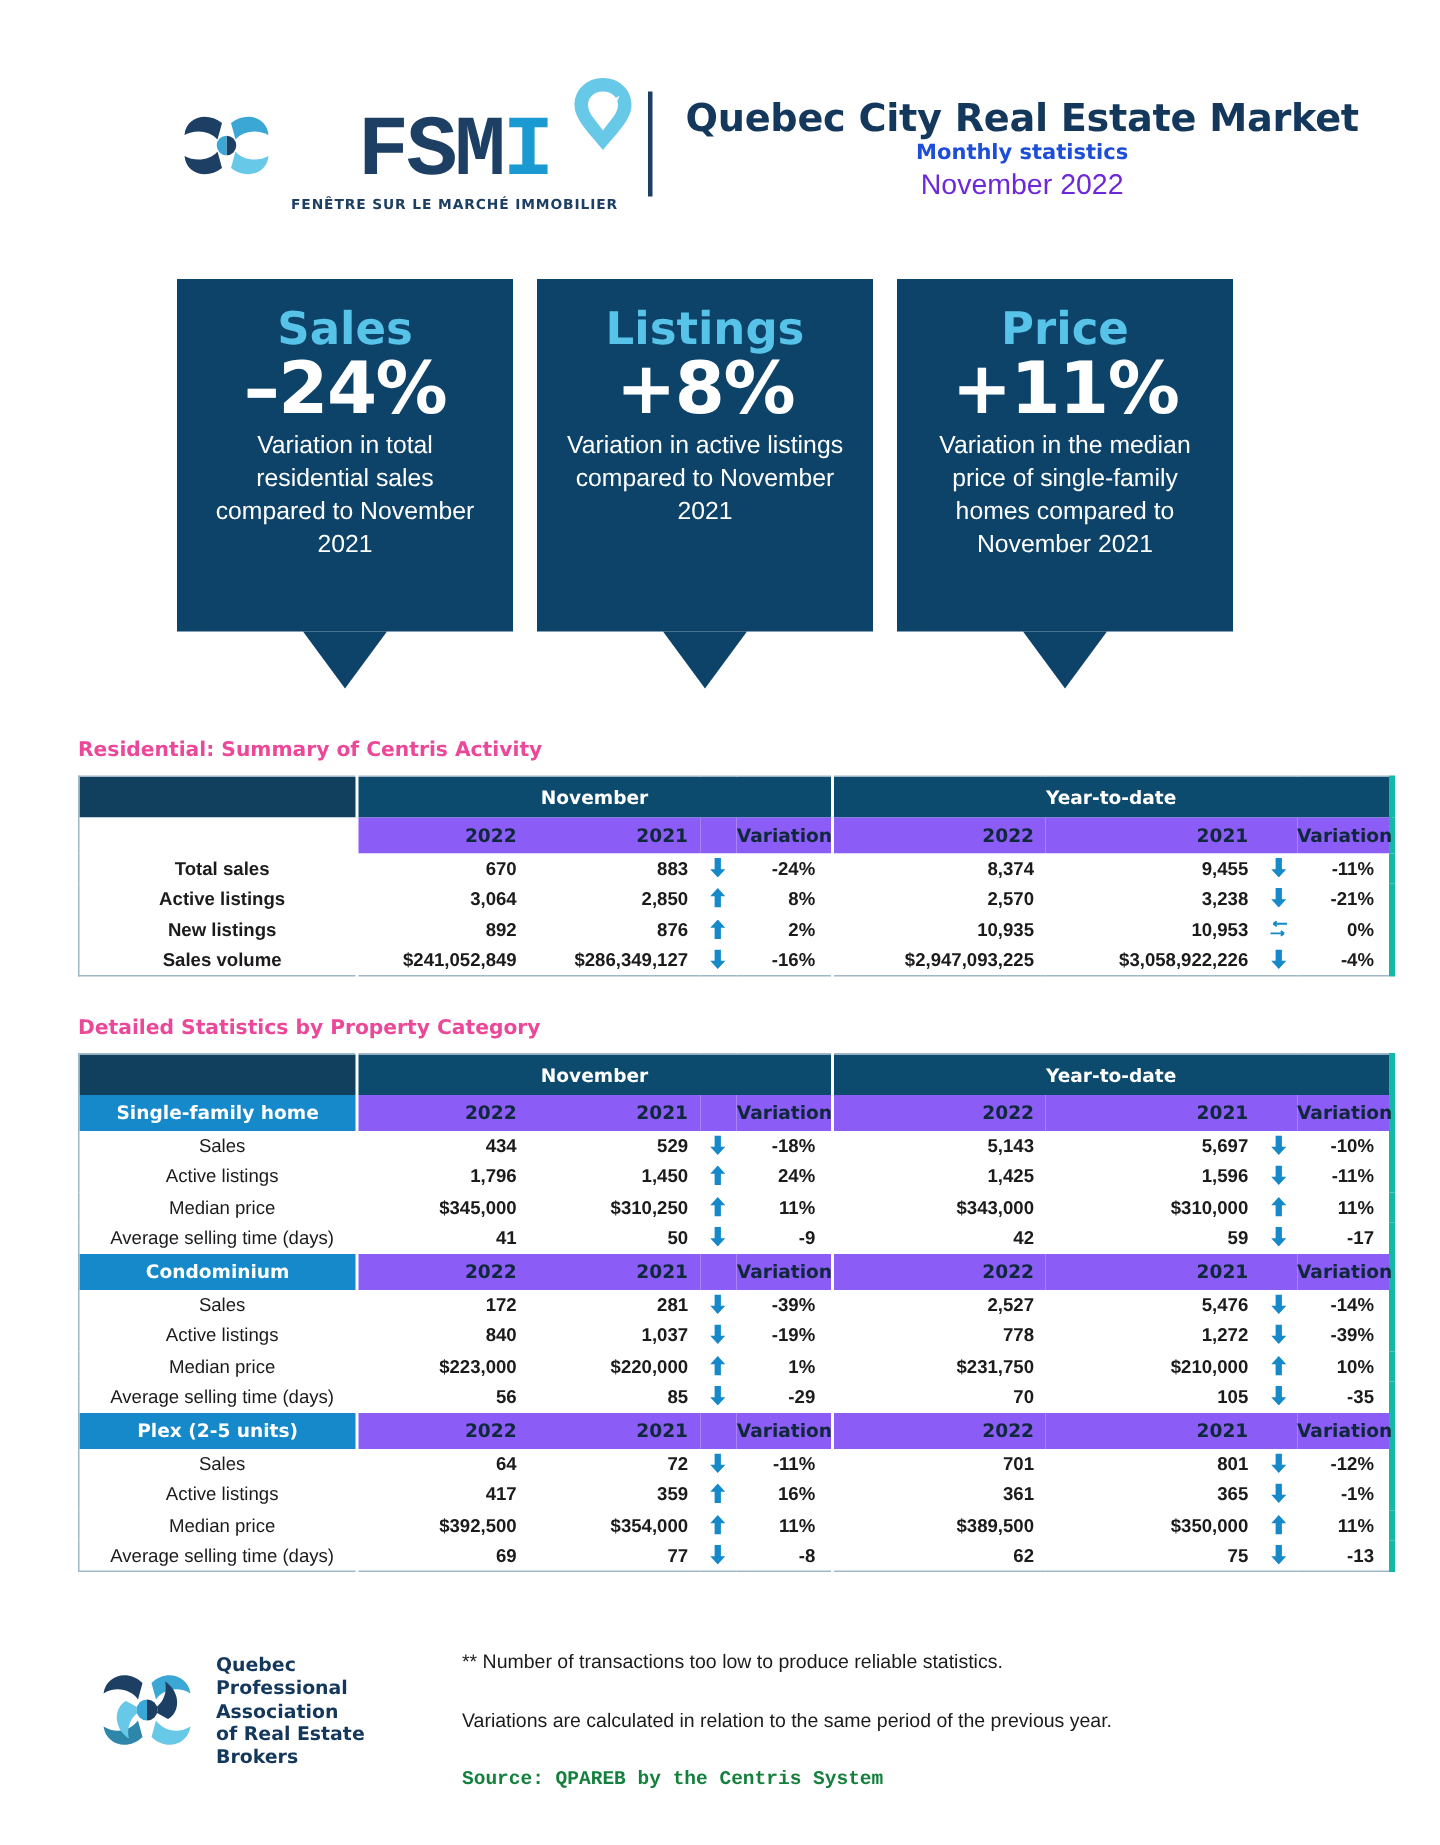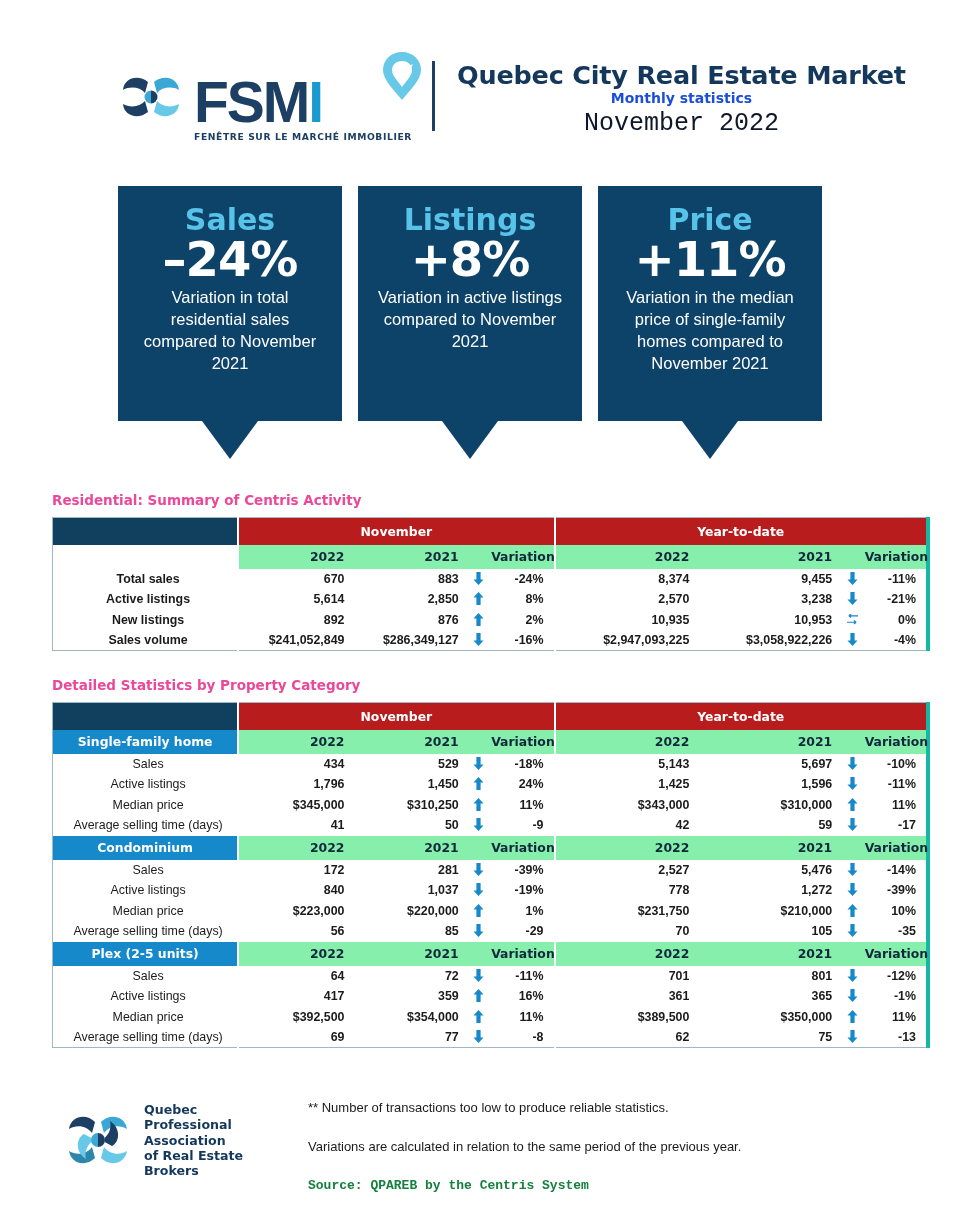--- a/index.html
+++ b/index.html
@@ -24,21 +24,22 @@
   }
   .fsm-logo { display: flex; align-items: flex-end; }
   .fsm-mark { width: 68px; height: 62px; margin-right: 8px; margin-bottom: 14px; }
   .fsm-word { position: relative; }
   .fsm-word-text {
     font-size: 57px;
     font-weight: bold;
     letter-spacing: -2px;
     color: #1d3f63;
     line-height: 0.92;
-    font-family: Liberation Sans, sans-serif;
+    font-family: Liberation Mono, monospace;
+    text-align: center;
   }
   .fsm-word-text .i-cyan { color: #1a9ad1; }
   .fsm-pin { position: absolute; top: -26px; right: -12px; width: 44px; height: 52px; }
   .fsm-tag {
     font-size: 9.2px;
     font-weight: bold;
     letter-spacing: 0.6px;
     color: #1d3f63;
     margin-top: 3px;
     text-align: center;
@@ -60,25 +61,24 @@
     font-family: "DejaVu Sans", sans-serif;
   }
   .head-sub {
     font-size: 14px;
     font-weight: bold;
     color: #1d4ed8;
     line-height: 1.2;
     font-family: "DejaVu Sans", sans-serif;
   }
   .head-date {
-    font-size: 25px;
-    color: #0f172a;
+    font-size: 19px;
+    color: #6d28d9;
     line-height: 1.3;
     margin-top: 1px;
-    font-family: Liberation Mono, monospace;
   }
 
   
   .kpis {
     display: flex;
     gap: 16px;
     padding-left: 118px;
     margin-top: 26px;
   }
   .kpi { width: 224px; position: relative; }
@@ -131,31 +131,31 @@
 
   table.stats {
     border-collapse: collapse;
     width: 878px;
     table-layout: fixed;
     font-size: 12.4px;
   }
   table.stats td, table.stats th { padding: 0; }
 
   .r-grouphead td {
-    background: #b91c1c;
+    background: #0c4a6e;
     color: #ffffff;
     font-weight: bold;
     text-align: center;
     height: 27px;
     font-size: 12.4px;
     font-family: "DejaVu Sans", sans-serif;
   }
   .r-grouphead td.blank { background: #11405f; }
   .r-colhead td {
-    background: #86efac;
+    background: #8b5cf6;
     color: #10283c;
     font-weight: bold;
     height: 24px;
     font-size: 12.4px;
     font-family: "DejaVu Sans", sans-serif;
   }
   .r-colhead td.lbl-white { background: #ffffff; }
   .r-colhead td.lbl-cat {
     background: #1589c9;
     color: #ffffff;
@@ -330,21 +330,21 @@
             <td class="c-var">-24%</td>
             <td class="c-num mid-div">8,374</td>
             <td class="c-num">9,455</td>
             <td class="c-arrow"><svg class="arrow" viewBox="0 0 11 13">
                 <path d="M5.5 13 L0.5 7.5 L3.4 7.5 L3.4 0 L7.6 0 L7.6 7.5 L10.5 7.5 Z" fill="#1589c9"></path>
               </svg></td>
             <td class="c-var sep-right">-11%</td>
           </tr>
           <tr class="r-data">
             <td class="c-label sep-left bold">Active listings</td>
-            <td class="c-num mid-div">5,614</td>
+            <td class="c-num mid-div">3,064</td>
             <td class="c-num">2,850</td>
             <td class="c-arrow"><svg class="arrow" viewBox="0 0 11 13">
                 <path d="M5.5 0 L10.5 5.5 L7.6 5.5 L7.6 13 L3.4 13 L3.4 5.5 L0.5 5.5 Z" fill="#1589c9"></path>
               </svg></td>
             <td class="c-var">8%</td>
             <td class="c-num mid-div">2,570</td>
             <td class="c-num">3,238</td>
             <td class="c-arrow"><svg class="arrow" viewBox="0 0 11 13">
                 <path d="M5.5 13 L0.5 7.5 L3.4 7.5 L3.4 0 L7.6 0 L7.6 7.5 L10.5 7.5 Z" fill="#1589c9"></path>
               </svg></td>

